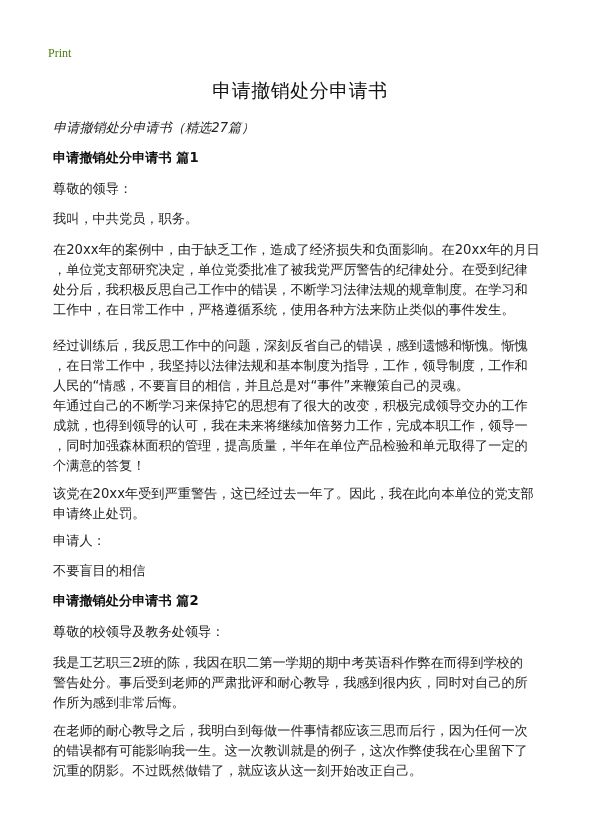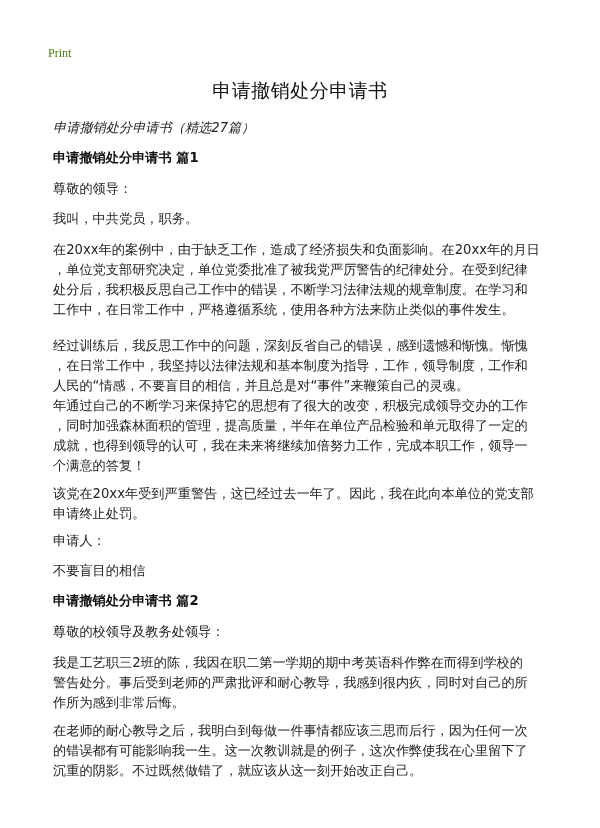--- a/index.html
+++ b/index.html
@@ -45,22 +45,22 @@
   </div>
 
   <div class="line-block" style="top:336px;">
     <span class="line">经过训练后，我反思工作中的问题，深刻反省自己的错误，感到遗憾和惭愧。惭愧</span>
     <span class="line">，在日常工作中，我坚持以法律法规和基本制度为指导，工作，领导制度，工作和</span>
     <span class="line">人民的“情感，不要盲目的相信，并且总是对“事件”来鞭策自己的灵魂。</span>
   </div>
 
   <div class="line-block" style="top:396px;">
     <span class="line">年通过自己的不断学习来保持它的思想有了很大的改变，积极完成领导交办的工作</span>
+    <span class="line">成就，也得到领导的认可，我在未来将继续加倍努力工作，完成本职工作，领导一</span>
     <span class="line">，同时加强森林面积的管理，提高质量，半年在单位产品检验和单元取得了一定的</span>
-    <span class="line">成就，也得到领导的认可，我在未来将继续加倍努力工作，完成本职工作，领导一</span>
     <span class="line">个满意的答复！</span>
   </div>
 
   <div class="line-block" style="top:484px;">
     <span class="line">该党在20xx年受到严重警告，这已经过去一年了。因此，我在此向本单位的党支部</span>
     <span class="line">申请终止处罚。</span>
   </div>
 
   <div class="line-block" style="top:531px;">
     <span class="line">申请人：</span>

